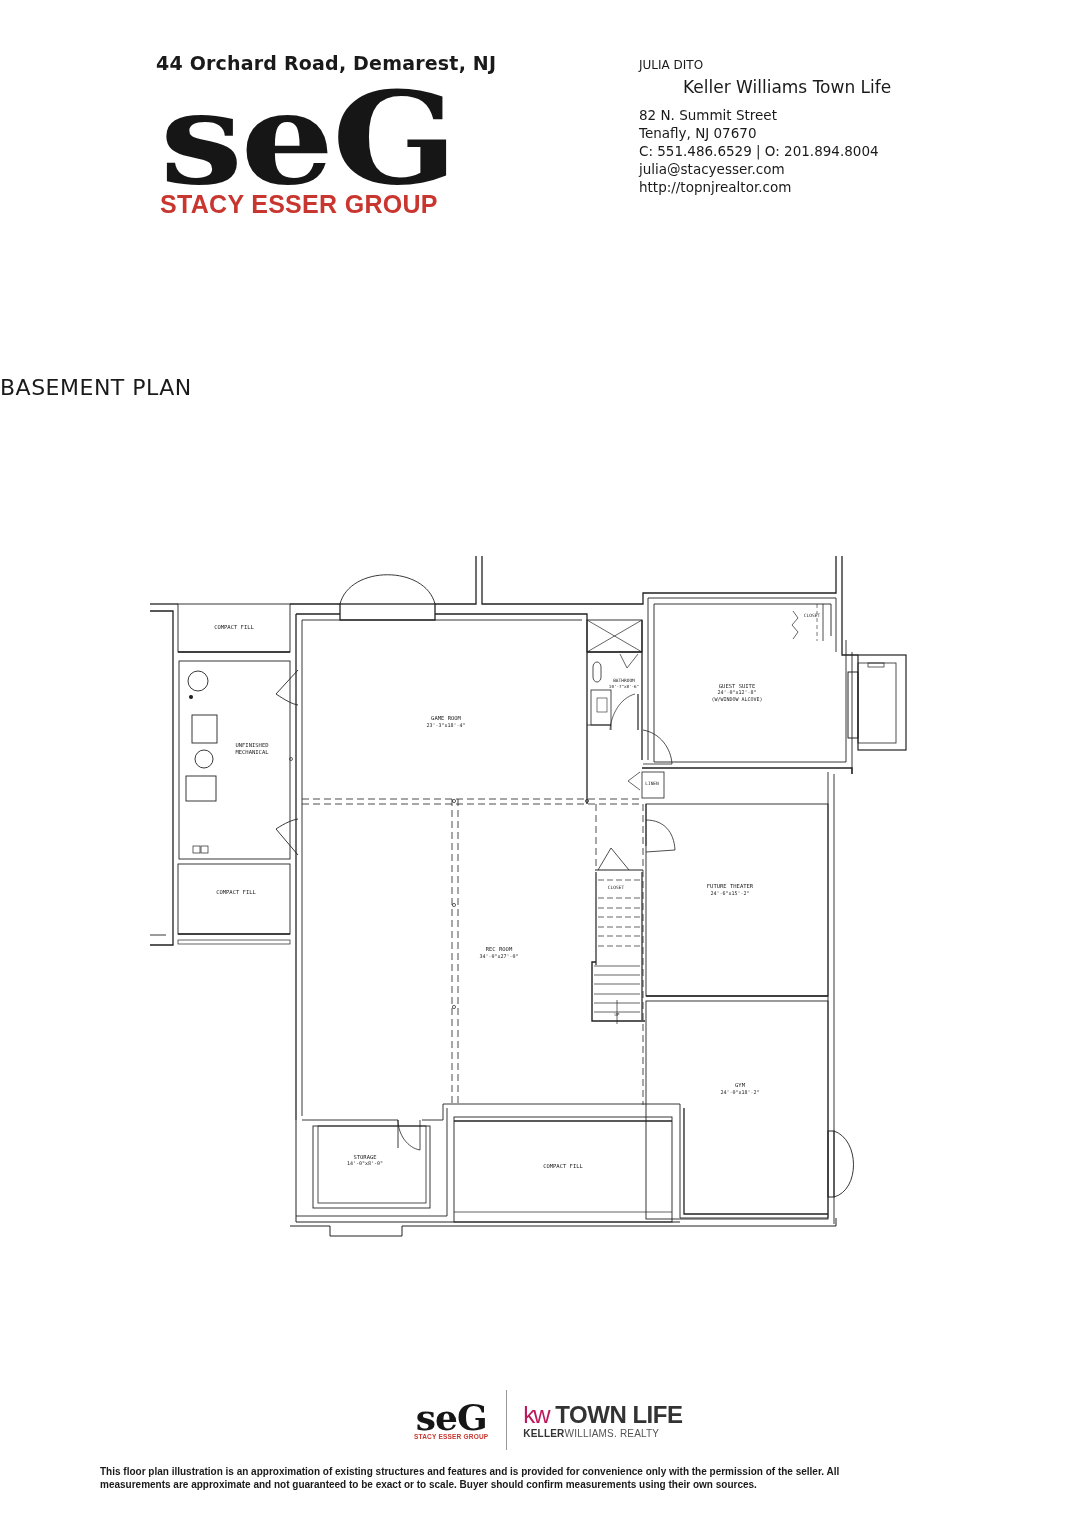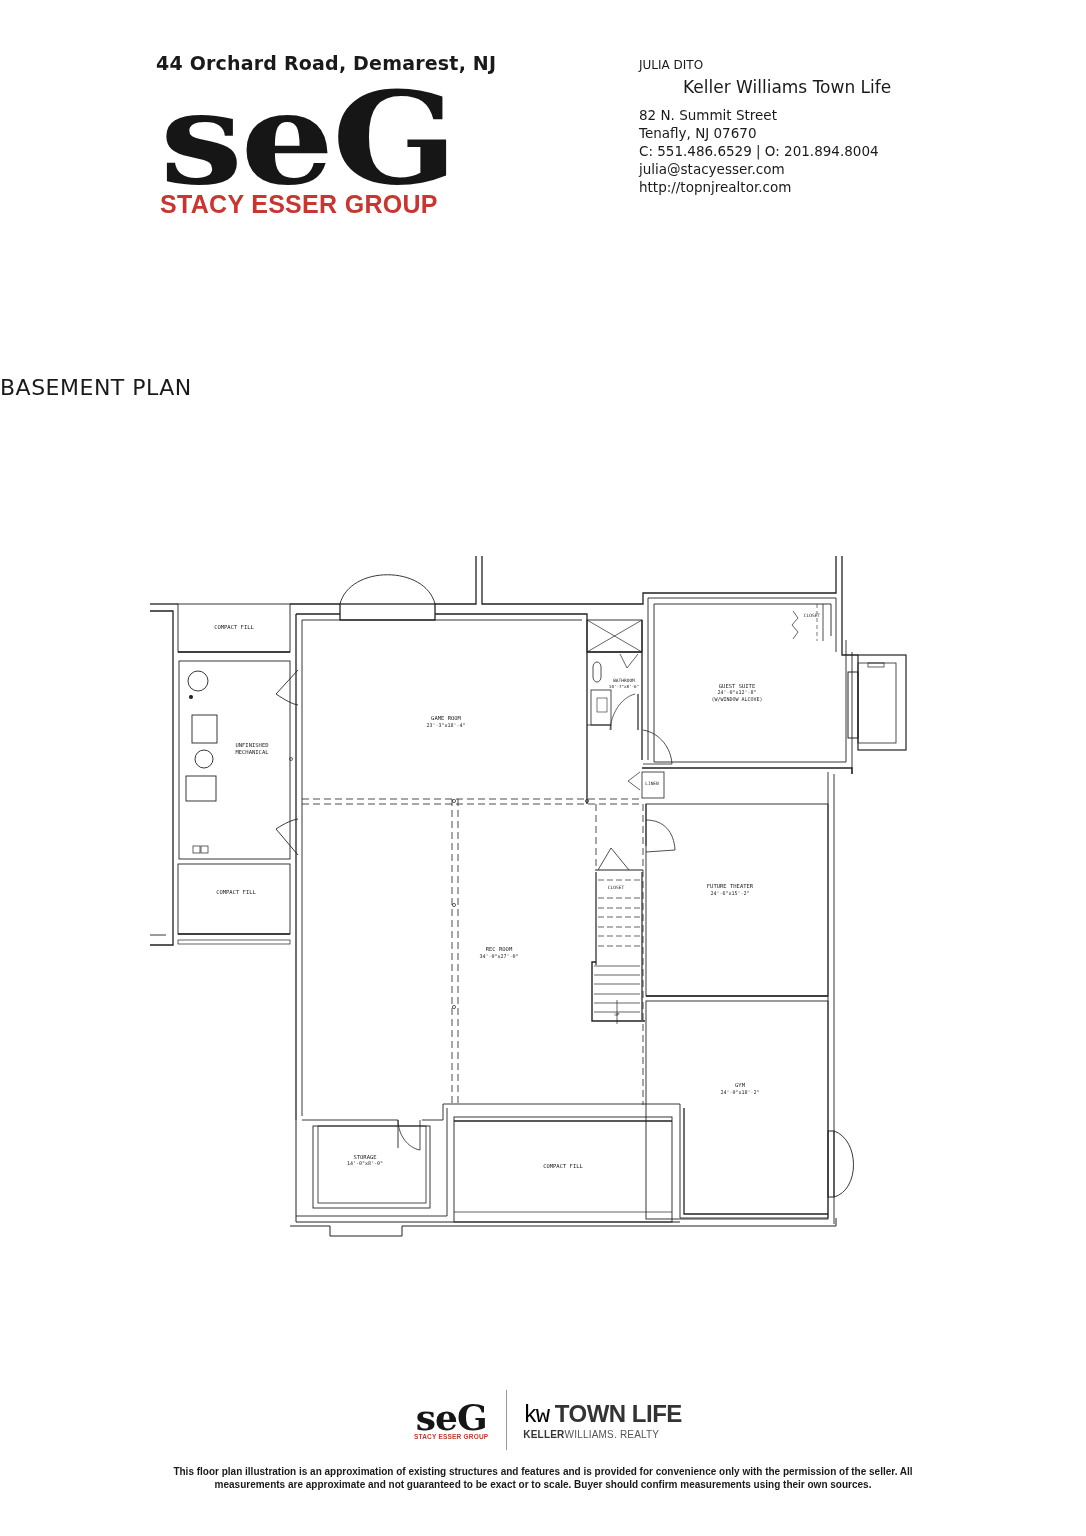--- a/index.html
+++ b/index.html
@@ -15,25 +15,25 @@
   .plan-title { position: absolute; left: 0; right: 0; top: 375px; font-size: 22px; letter-spacing: 0.5px; font-family: "DejaVu Sans", sans-serif; }
   .plan { position: absolute; left: 0; top: 0; }
   .room-label { font-family: "DejaVu Sans Mono", monospace; font-size: 5.5px; fill: #222; text-anchor: middle; }
   .room-dim { font-family: "DejaVu Sans Mono", monospace; font-size: 5px; fill: #222; text-anchor: middle; }
   .footer-logos { position: absolute; top: 1390px; left: 414px; display: flex; align-items: center; }
   .f-seg { text-align: center; }
   .f-seg .mark { font-family: "DejaVu Serif", serif; font-weight: bold; font-size: 36px; line-height: 32px; color: #161616; letter-spacing: -1px; }
   .f-seg .sub { font-family: "Liberation Sans", sans-serif; font-weight: bold; font-size: 6.5px; color: #c8362f; letter-spacing: 0.2px; }
   .f-divider { width: 1px; height: 60px; background: #999; margin: 0 16px 0 18px; }
   .f-kw .top { font-family: "Liberation Sans", sans-serif; font-size: 24px; line-height: 26px; color: #555; }
-  .f-kw .top .kw { font-weight: normal; letter-spacing: -2px; color: #000000; font-family: Liberation Mono, monospace; }
+  .f-kw .top .kw { font-weight: normal; letter-spacing: -2px; color: #be185d; }
   .f-kw .top .tl { font-weight: bold; color: #333; letter-spacing: -0.5px; }
   .f-kw .bottom { font-family: "Liberation Sans", sans-serif; font-size: 10px; color: #555; letter-spacing: 0.2px; }
   .f-kw .bottom b { color: #333; }
-  .disclaimer { position: absolute; left: 100px; right: 100px; top: 1466px; text-align: center; font-family: "Liberation Sans", sans-serif; font-weight: bold; font-size: 10px; line-height: 12.5px; color: #1a1a1a; }
+  .disclaimer { position: absolute; left: 100px; right: 100px; top: 1466px; font-family: "Liberation Sans", sans-serif; font-weight: bold; font-size: 10px; line-height: 12.5px; color: #1a1a1a; }
 </style>
 </head>
 <body>
 
 <div class="address">44 Orchard Road, Demarest, NJ</div>
 
 <div class="logo">
   <div class="logo-mark">seG</div>
   <div class="logo-sub">STACY ESSER GROUP</div>
 </div>

